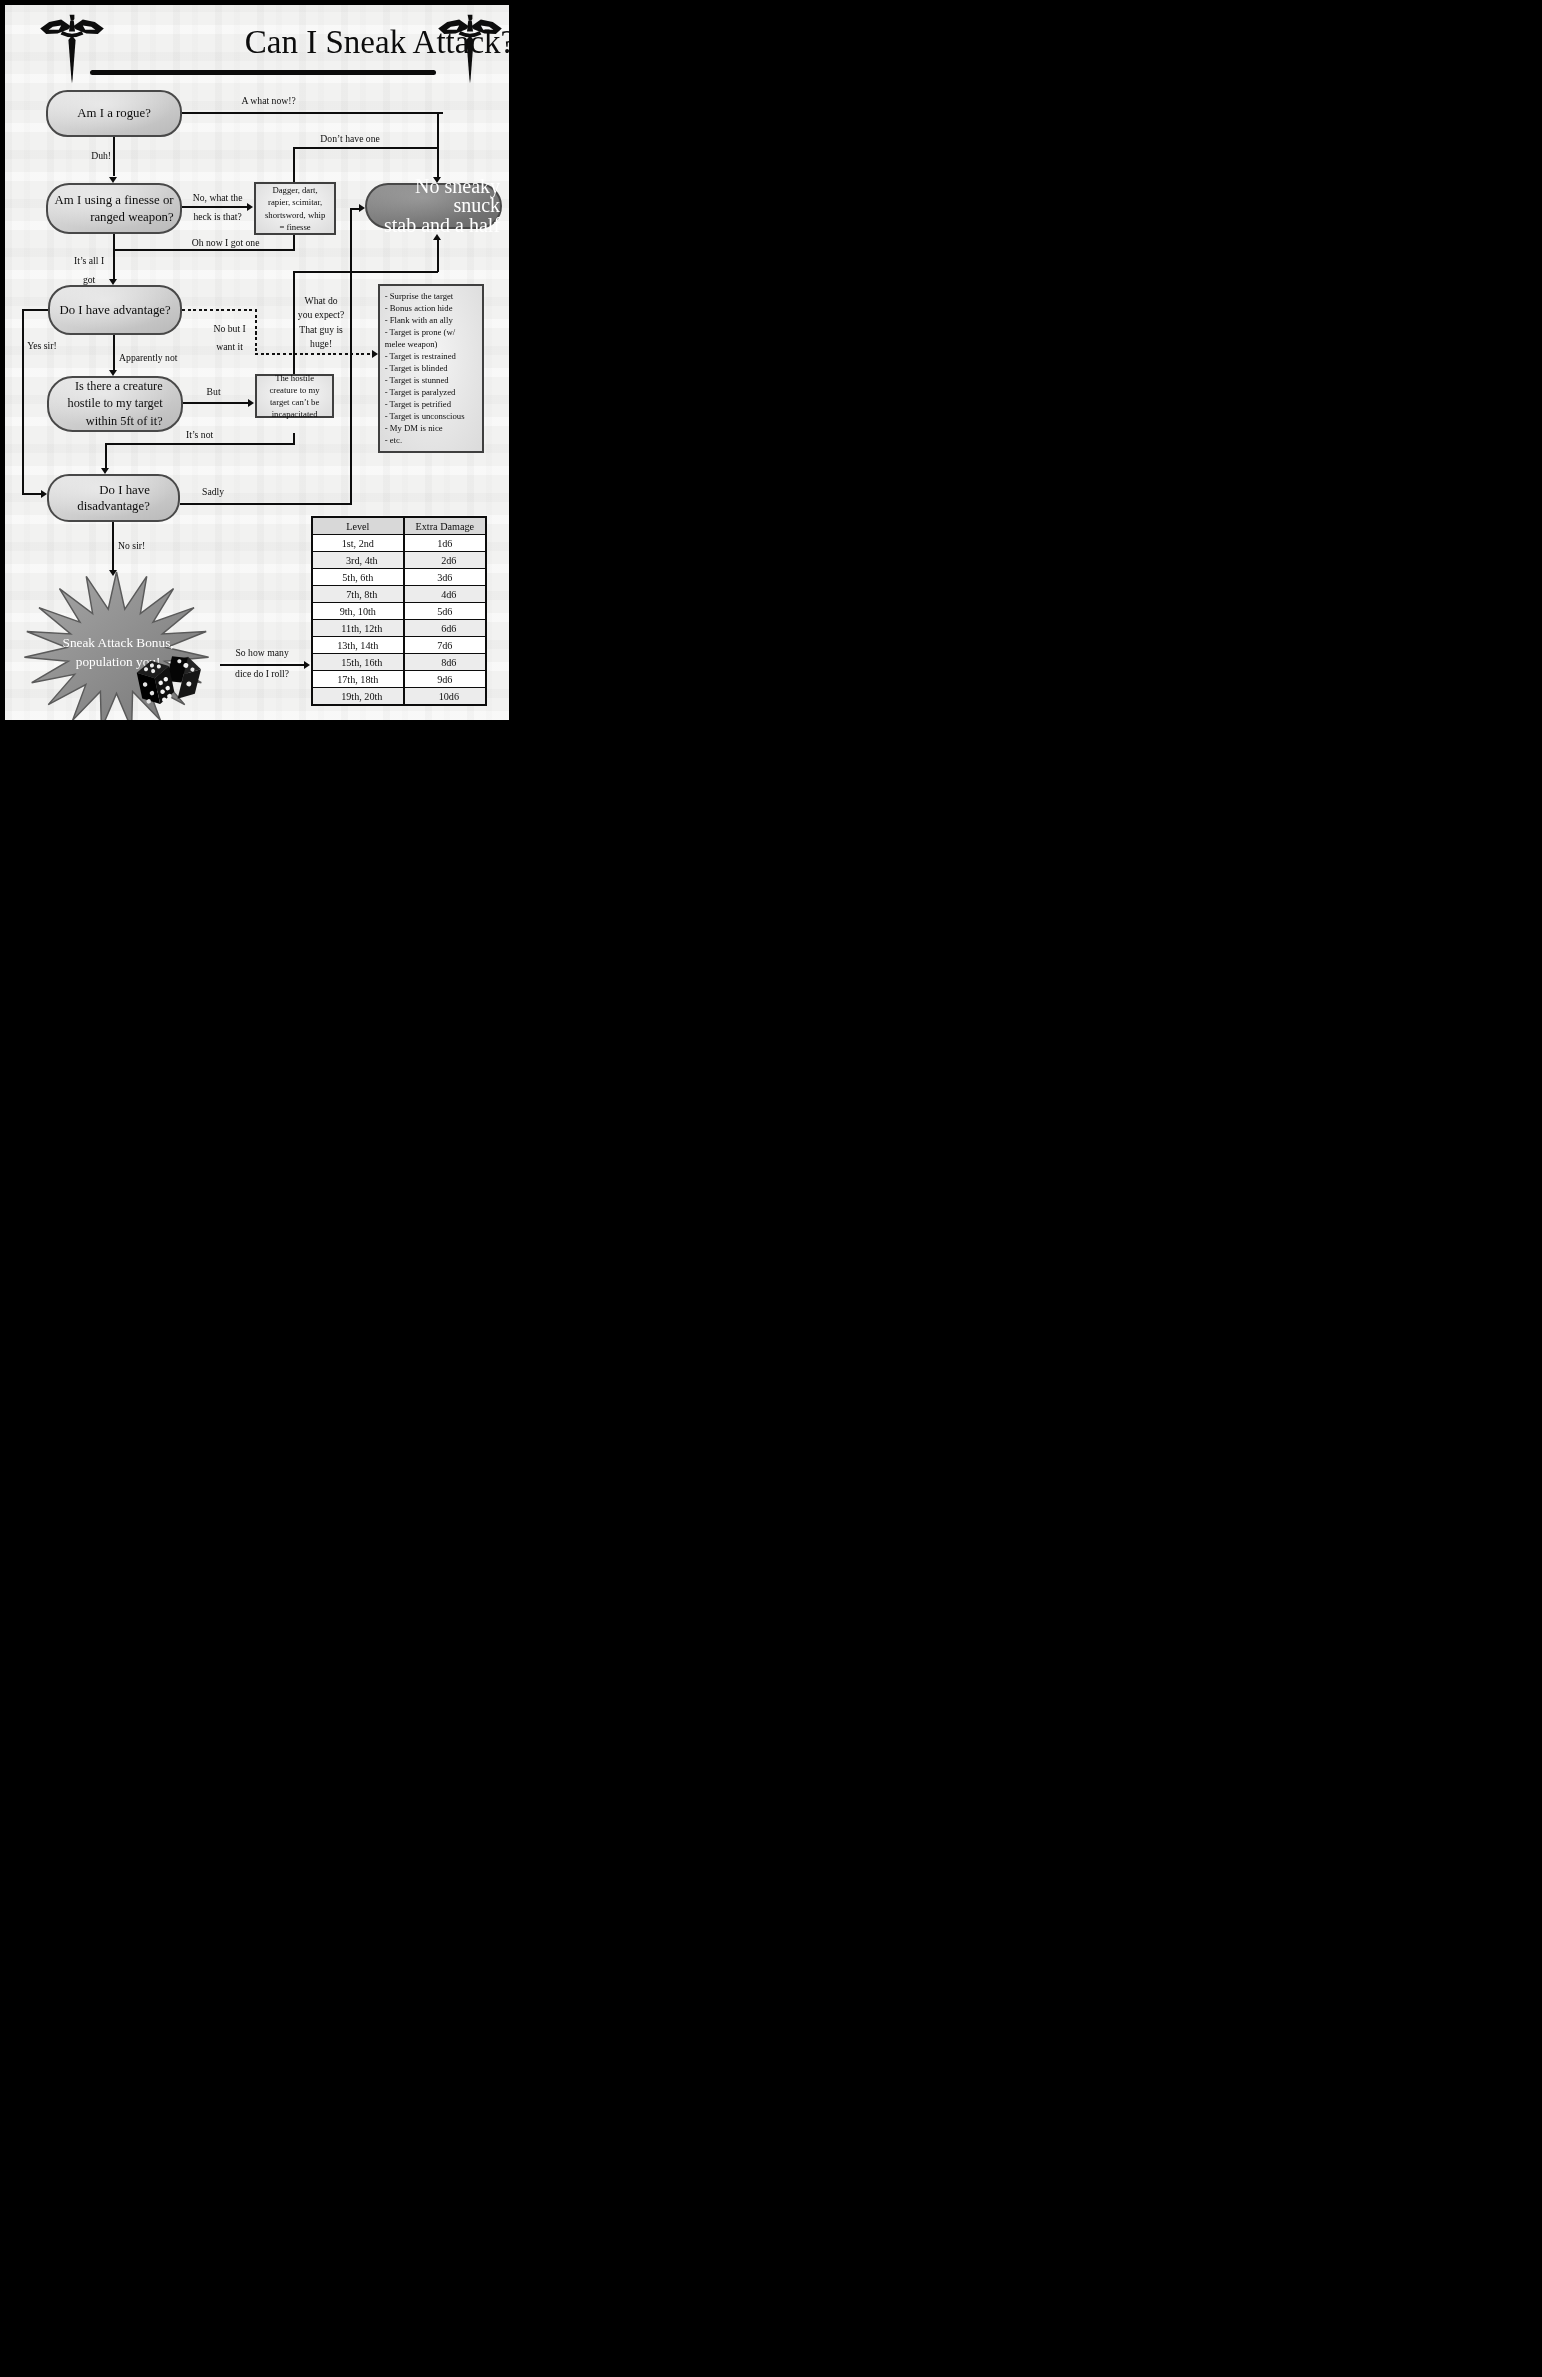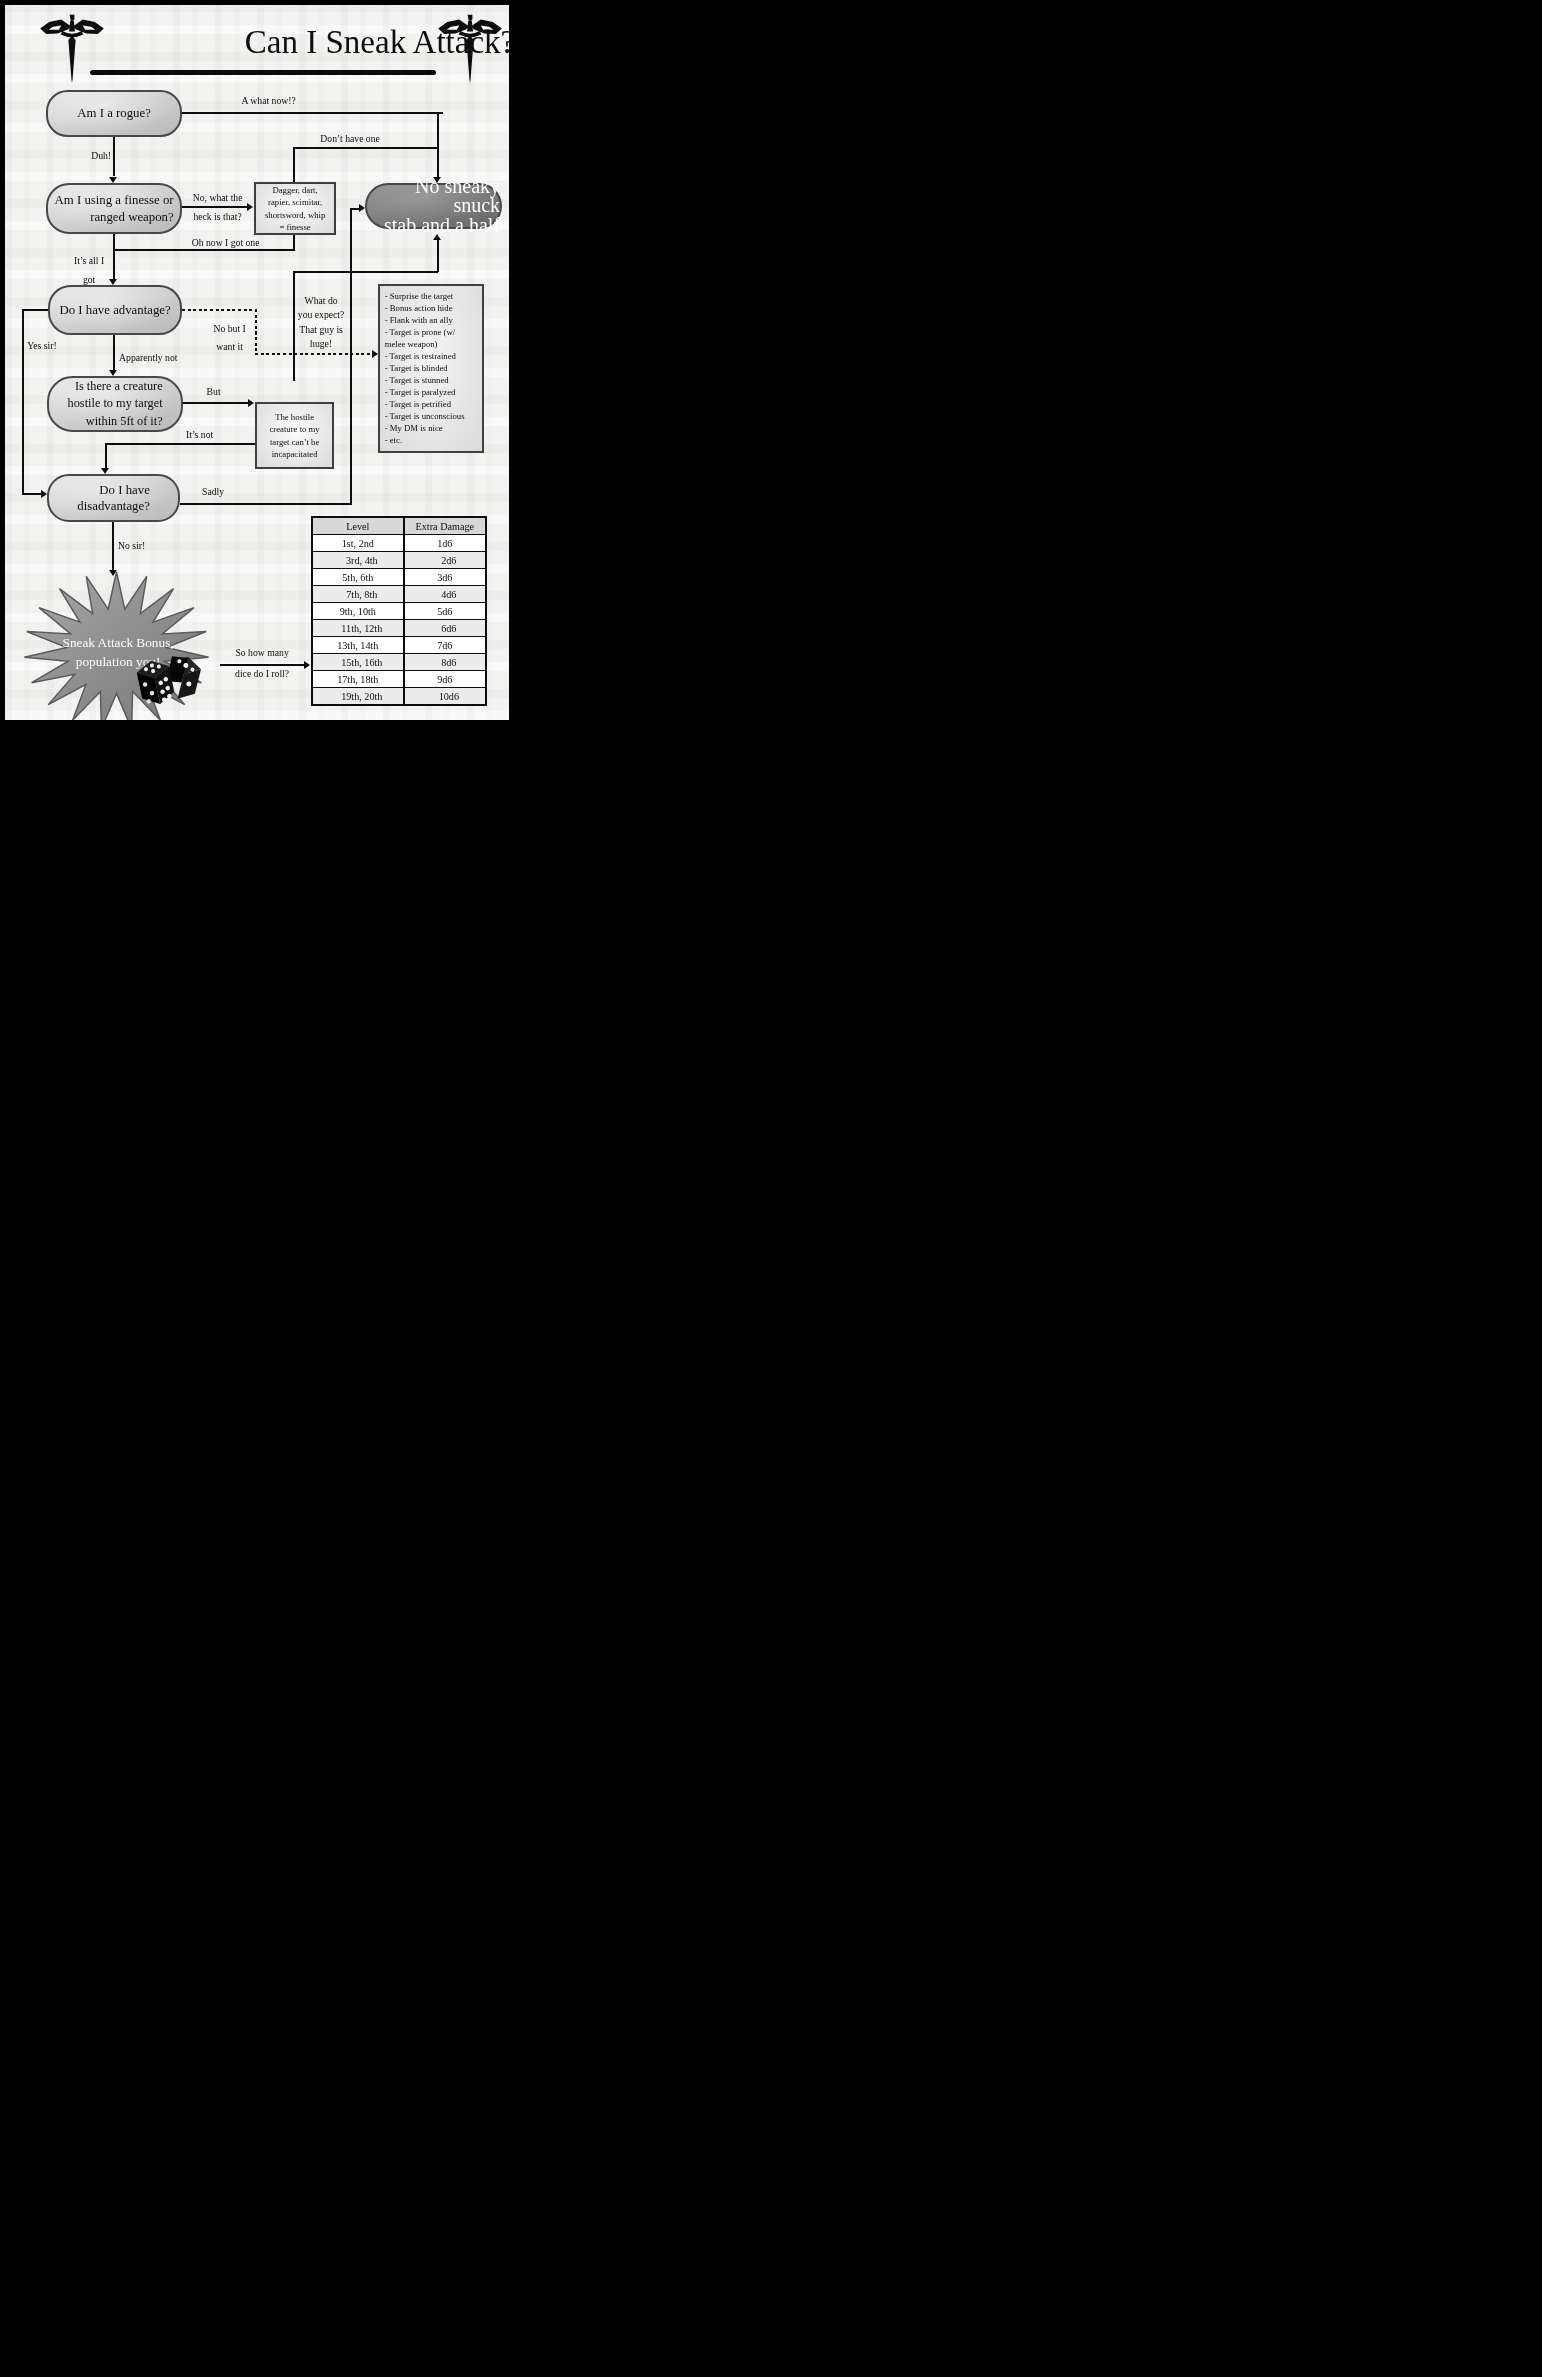--- a/index.html
+++ b/index.html
@@ -185,21 +185,21 @@
 stab and a half</span>
     </div>
 
     <div class="ibox" style="left:249px;top:177px;width:82px;height:53px;">
       <span class="preline">Dagger, dart,
 rapier, scimitar,
 shortsword, whip
 = finesse</span>
     </div>
 
-    <div class="ibox" style="left:250px;top:397px;width:79px;height:67px;font-family:Liberation Serif, serif;">
+    <div class="ibox" style="left:250px;top:369px;width:79px;height:44px;font-family:Liberation Serif, serif;">
       <span class="preline">The hostile
 creature to my
 target can’t be
 incapacitated</span>
     </div>
 
     <div class="listbox" style="left:373px;top:279px;width:106px;height:169px;">
       <div>- Surprise the target</div>
       <div>- Bonus action hide</div>
       <div>- Flank with an ally</div>

